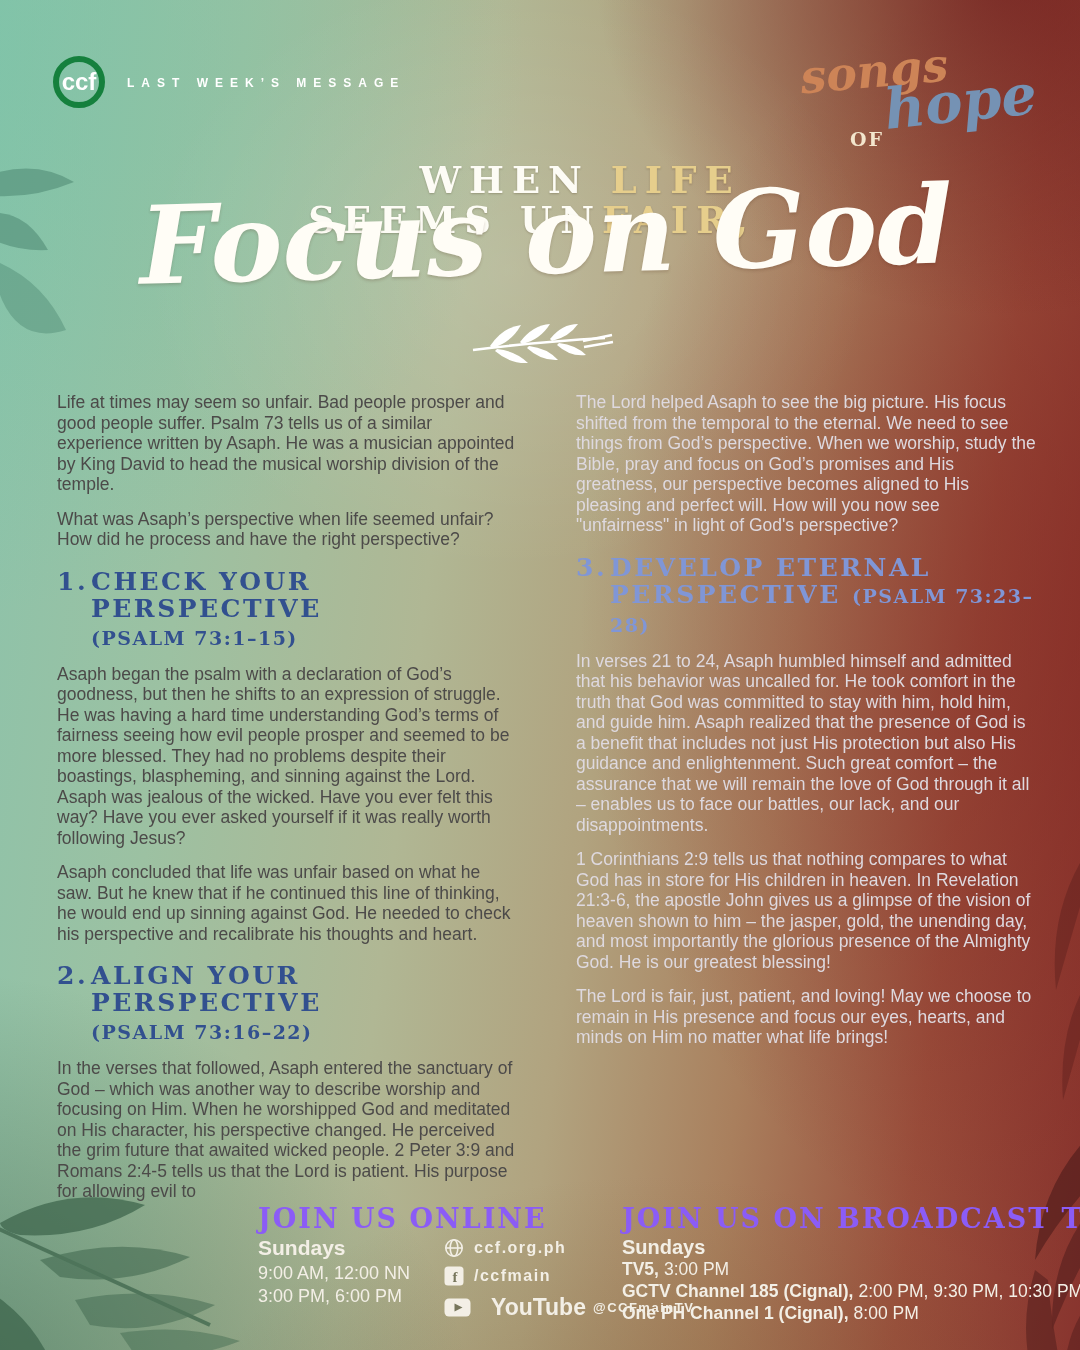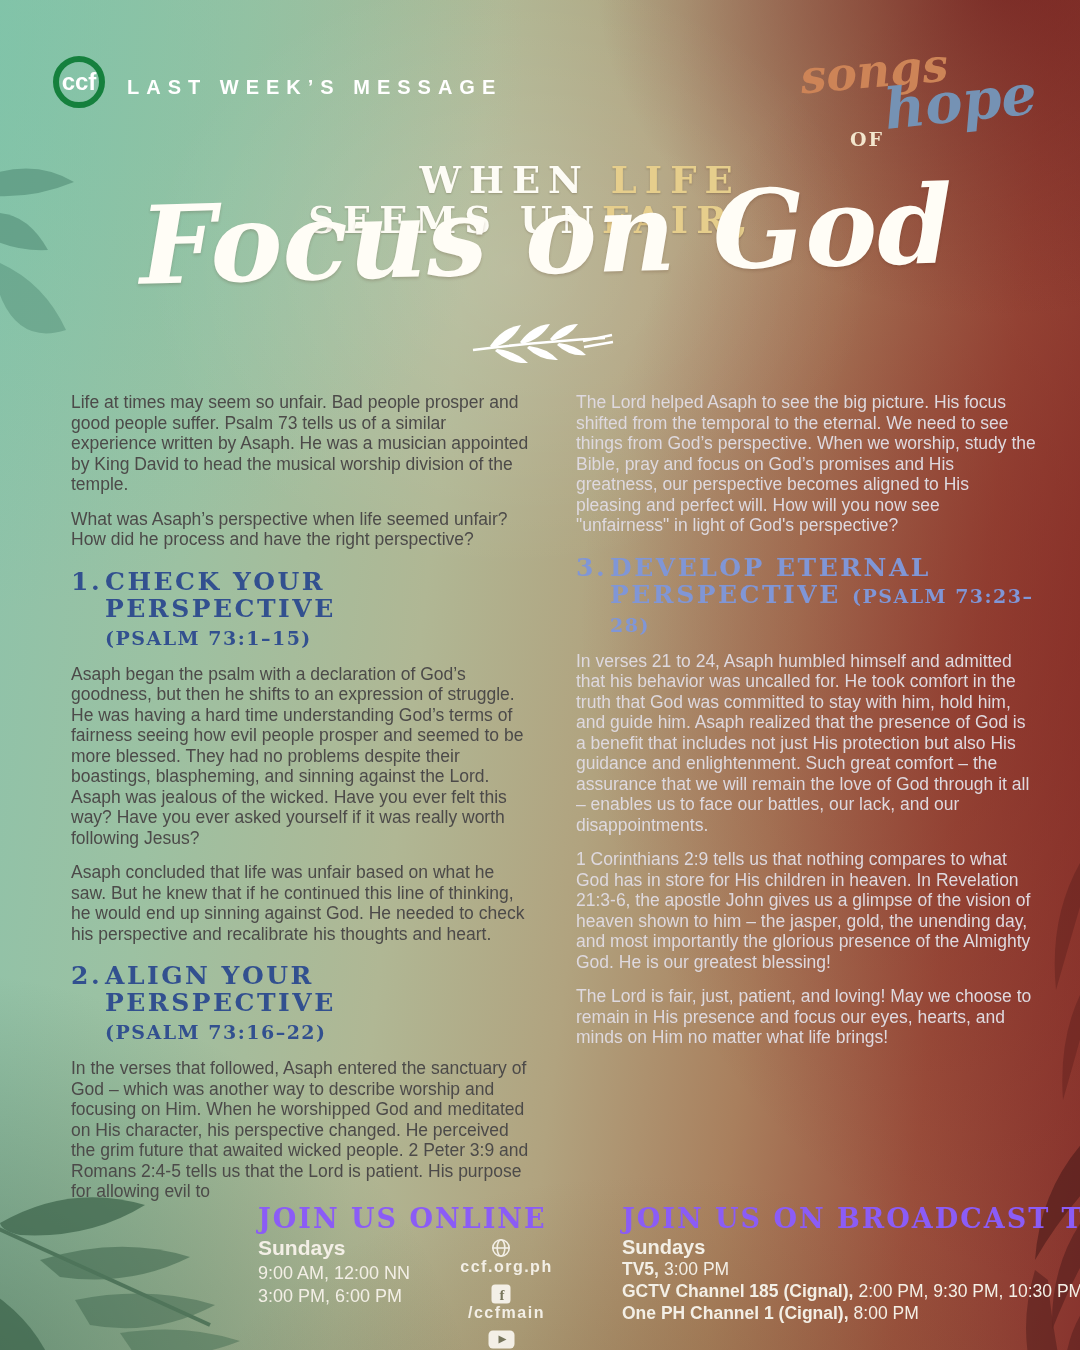--- a/index.html
+++ b/index.html
@@ -12,61 +12,61 @@
       radial-gradient(ellipse 900px 1000px at 112% 46%, rgba(133,39,34,0.72), rgba(133,39,34,0) 70%),
       radial-gradient(ellipse 860px 740px at -8% 108%, rgba(44,76,53,0.55), rgba(44,76,53,0) 66%),
       radial-gradient(ellipse 720px 520px at 60% 114%, rgba(118,92,50,0.42), rgba(118,92,50,0) 70%),
       radial-gradient(ellipse 820px 780px at -6% 4%, rgba(118,196,166,0.55), rgba(118,196,166,0) 72%),
       linear-gradient(97deg,#8bc3ab 0%,#9cc1a2 20%,#b0b794 40%,#b1a37f 55%,#a97f5d 70%,#9a4f3c 85%,#88342e 100%);}
   .leaf-svg{position:absolute;}
   
   .logo{position:absolute;left:53px;top:56px;width:52px;height:52px;border:6px solid #15803d;
         border-radius:50%;box-sizing:border-box;display:flex;align-items:center;justify-content:center;
         color:#fff;font-weight:bold;font-size:24px;letter-spacing:0;}
-  .kicker{position:absolute;left:127px;top:76px;color:#ffffff;font-weight:bold;font-size:20px;
+  .kicker{position:absolute;left:127px;top:76px;color:#ffffff;font-weight:bold;font-size:12px;
           letter-spacing:7px;}
   .series{position:absolute;right:52px;top:42px;width:240px;height:140px;}
   .series .songs{position:absolute;left:12px;top:2px;font-family:"DejaVu Serif",serif;font-style:italic;
           font-weight:bold;font-size:46px;color:#cd8457;transform:rotate(-5deg);}
   .series .of{position:absolute;left:62px;top:86px;font-family:"DejaVu Serif",serif;font-size:19px;
           letter-spacing:2px;color:#f3e6cd;font-weight:bold;}
   .series .hope{position:absolute;left:96px;top:26px;font-family:"DejaVu Serif",serif;font-style:italic;
           font-weight:bold;font-size:56px;color:#7592b4;transform:rotate(-6deg);}
   
   .t-line{position:absolute;left:0;right:0;text-align:center;font-family:"DejaVu Serif",serif;
           font-weight:bold;color:#fdfcf5;letter-spacing:8px;font-size:37px;text-shadow:0 1px 2px rgba(60,40,20,.25);}
   .t1{top:158px;transform:translateX(40px);}
   .t2{top:198px;transform:translateX(-8px);}
   .gold{color:#e6ce8c;}
   .script{position:absolute;left:0;right:0;top:172px;text-align:center;
           font-family:"DejaVu Serif",serif;font-style:italic;font-weight:bold;font-size:108px;
           color:#fffdf6;transform:translateX(6px) rotate(-1.5deg);text-shadow:0 2px 3px rgba(80,40,20,.18);}
   .laurel{position:absolute;left:465px;top:318px;}
   
   .col{position:absolute;top:392px;font-size:17.5px;line-height:20.5px;}
-  .col-left{left:71px;width:458px;color:#4c4a49;}
+  .col-left{left:57px;width:458px;color:#4c4a49;}
   .col-right{left:576px;width:460px;color:#ded9df;}
   .col p{margin:0 0 14px 0;}
   .col p.qgap{margin-bottom:18px;}
   .sec-h{display:flex;font-family:"DejaVu Serif",serif;font-weight:bold;font-size:25px;
          letter-spacing:2.5px;line-height:27px;margin:6px 0 12px 0;color:#32508f;}
   .sec-h .num{width:34px;flex:none;}
   .sec-h .ref{display:block;font-size:19px;letter-spacing:1.5px;margin-top:3px;}
   .sec-h3{color:#8096d6;margin-top:12px;}
   .ref-inline{font-size:19px;letter-spacing:1.5px;}
   
   .footer-online{position:absolute;left:258px;top:1203px;color:#f3efe6;}
   .f-head{font-family:"DejaVu Serif",serif;font-weight:bold;font-size:27px;letter-spacing:2px;
           color:#8b5cf6;margin-bottom:2px;white-space:nowrap;}
   .fo-row{display:flex;}
   .fo-times{width:158px;}
   .fo-times .day{font-weight:bold;font-size:21px;margin-bottom:2px;}
   .fo-times .tm{font-size:18px;line-height:23px;}
   .fo-social{margin-left:28px;padding-top:2px;}
-  .soc-row{display:flex;align-items:center;margin-bottom:8px;flex-direction:column;}
+  .soc-row{display:flex;align-items:center;margin-bottom:8px;}
   .soc-row .lbl{margin-left:10px;font-size:16px;letter-spacing:1.5px;font-weight:bold;}
   .yt-brand{margin-left:20px;font-size:23px;font-weight:bold;letter-spacing:0;}
   .yt-handle{margin-left:7px;font-size:13px;letter-spacing:1.5px;font-weight:bold;}
   .footer-tv{position:absolute;left:622px;top:1203px;color:#f3efe6;}
   .tv-lines{font-size:17.5px;line-height:22px;}
   .tv-lines .day{font-weight:bold;font-size:20px;}
   .tv-lines b{font-weight:bold;}
   .tv-lines .rest{margin-left:5px;font-weight:normal;}
 </style>
 </head>

